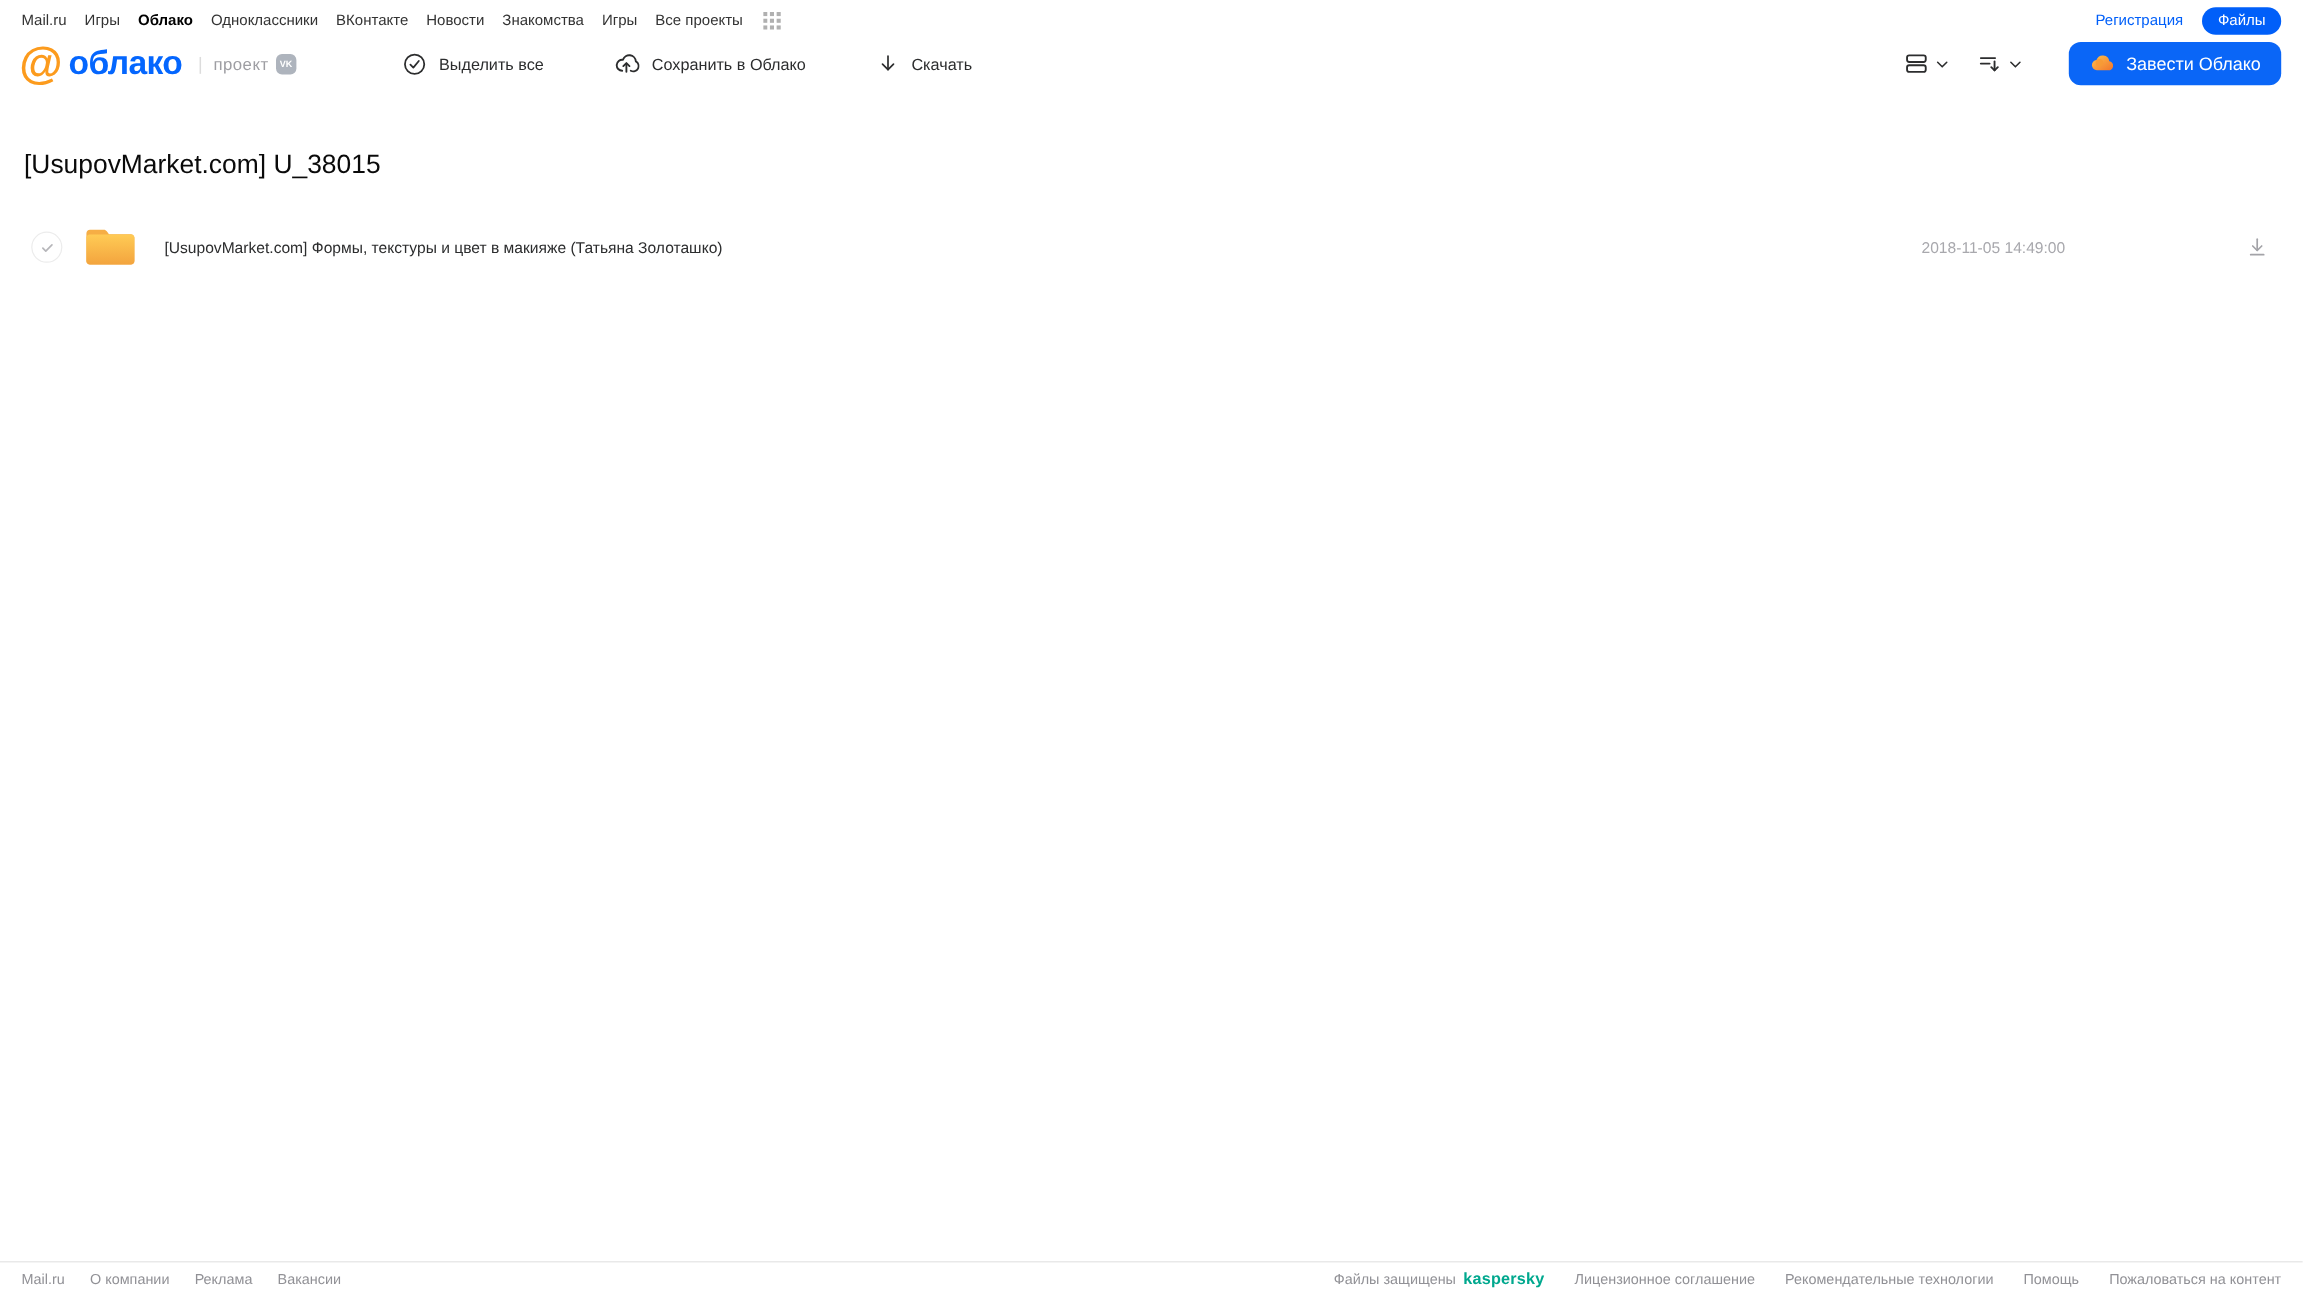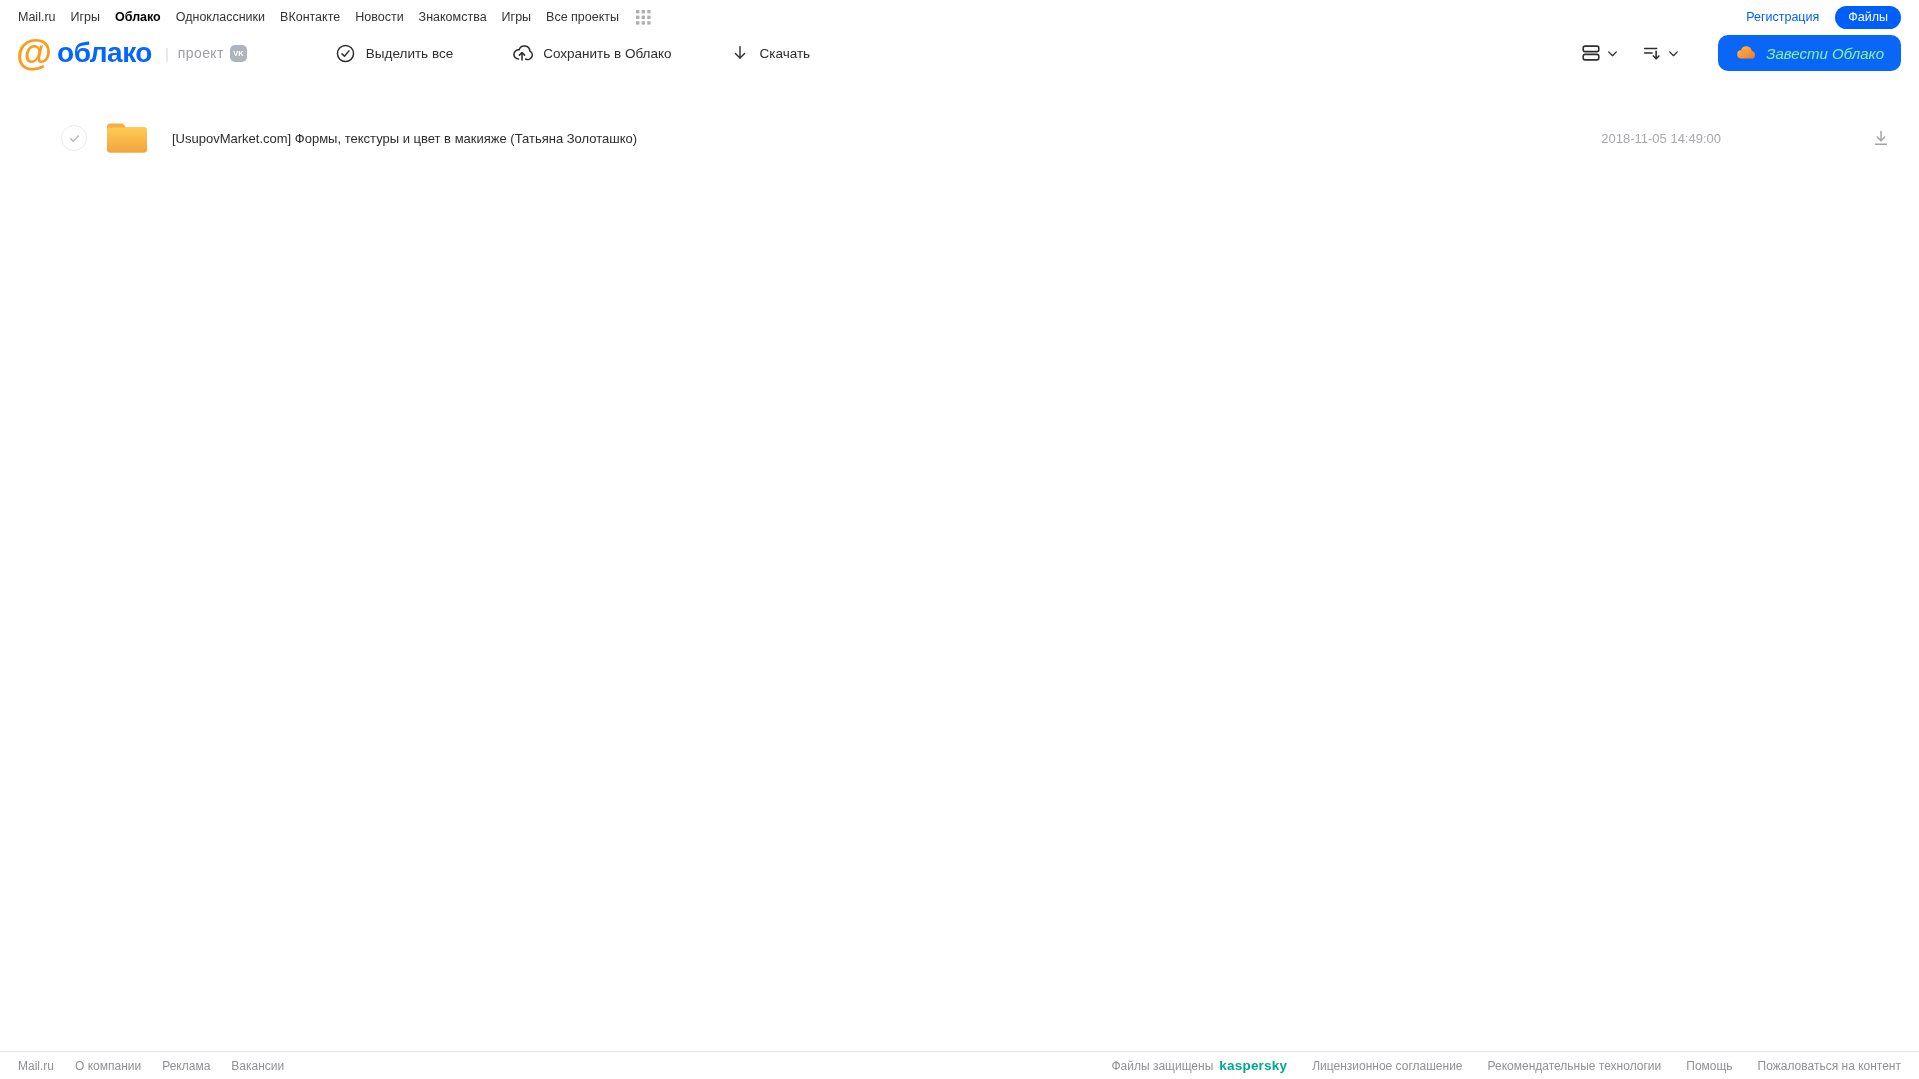--- a/index.html
+++ b/index.html
@@ -64,36 +64,35 @@
   }
   .toolbar-item svg { color: #2c2d2e; }
 
   .header-right { margin-left: auto; display: flex; align-items: center; }
   .icon-dd {
     display: flex; align-items: center; gap: 4px; cursor: pointer;
     color: #2c2d2e; margin-right: 22px;
   }
   .create-cloud-btn {
     display: flex; align-items: center; gap: 9px;
-    background: #0a66f7; color: #86efac; border: none; cursor: pointer;
+    background: #0a66f7; color: #ffffff; border: none; cursor: pointer;
     height: 36px; border-radius: 10px; padding: 0 17px;
     font-size: 15px; font-family: "Liberation Sans", sans-serif;
     margin-left: 16px;
-    font-style: italic;
   }
 
   
   .content { padding: 0; }
   .page-title {
     margin: 42px 0 0 20px;
     font-size: 22px;
     font-weight: 400;
     color: #0a0a0a;
   }
-  .file-list { margin-top: 32px; padding-left: 35px; }
+  .file-list { margin-top: 32px; }
   .file-row {
     display: flex; align-items: center; height: 48px;
     padding: 0 28px 0 26px; cursor: pointer;
   }
   .row-checkbox {
     width: 26px; height: 26px; border-radius: 50%;
     border: 1px solid #ececec; background: #fff;
     display: flex; align-items: center; justify-content: center;
     flex: 0 0 auto; cursor: pointer;
   }
@@ -235,20 +234,21 @@
           <path d="M7 18a4.6 4.6 0 0 1-.4-9.18A6 6 0 0 1 18.3 9.9 4.1 4.1 0 0 1 17 18z" fill="url(#cg)"></path>
           <circle cx="9.3" cy="11.2" r="3.4" fill="#f79a35" opacity="0.85"></circle>
         </svg>
       </span>
       <span>Завести Облако</span>
     </button>
   </div>
 </div>
 
 <div class="content">
+  <h1 class="page-title">[UsupovMarket.com] U_38015</h1>
 
   <div class="file-list">
     <div class="file-row">
       <span class="row-checkbox">
         <svg width="13" height="13" viewBox="0 0 24 24" fill="none" stroke="#b6b6ba" stroke-width="2.6" stroke-linecap="round" stroke-linejoin="round">
           <path d="M5 12.5l4.5 4.5L19 7.5"></path>
         </svg>
       </span>
       <span class="folder-icon-wrap">
         <svg width="46" height="38" viewBox="0 0 46 38">

